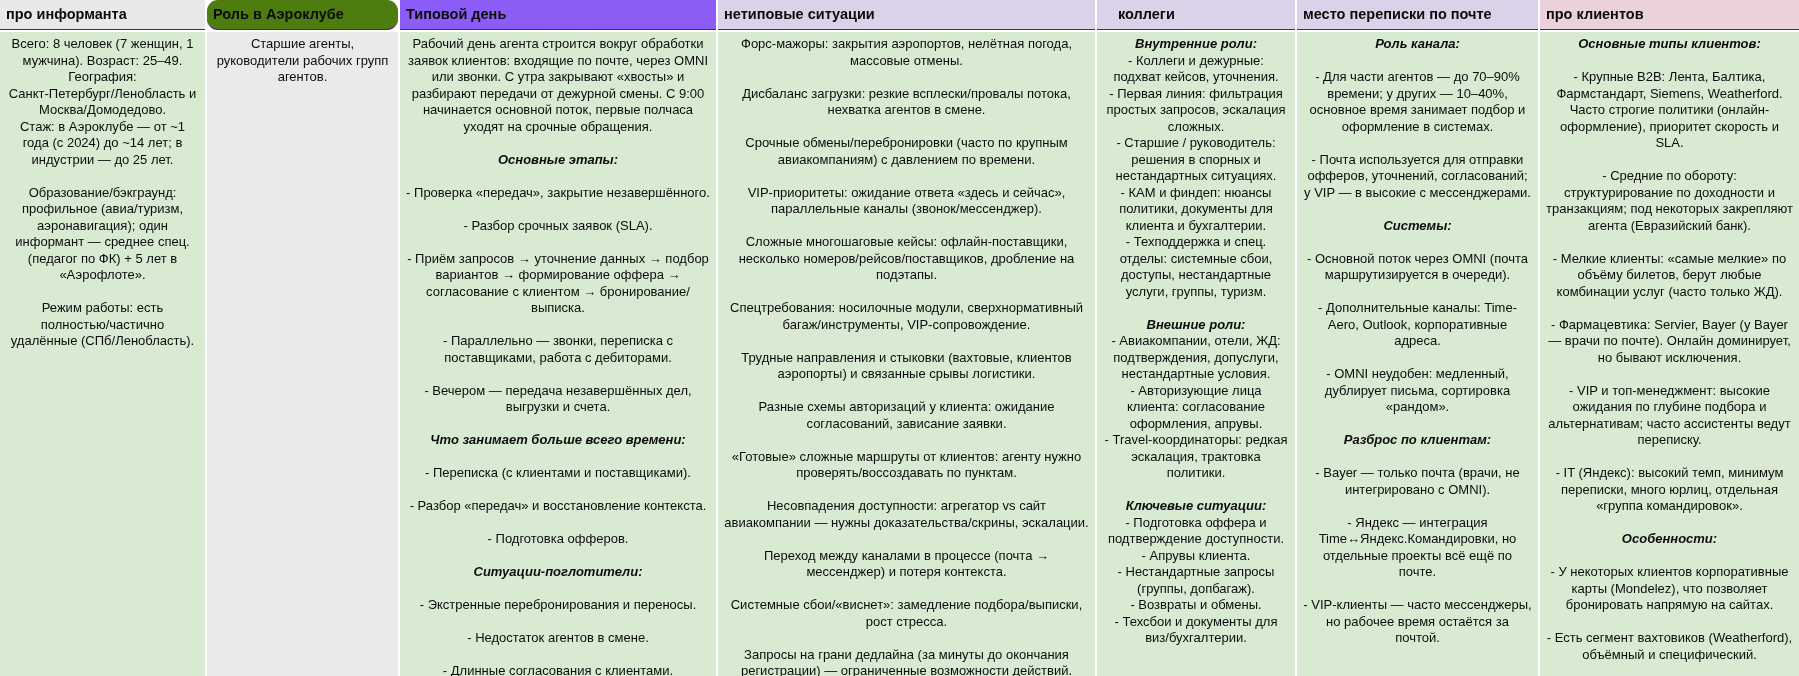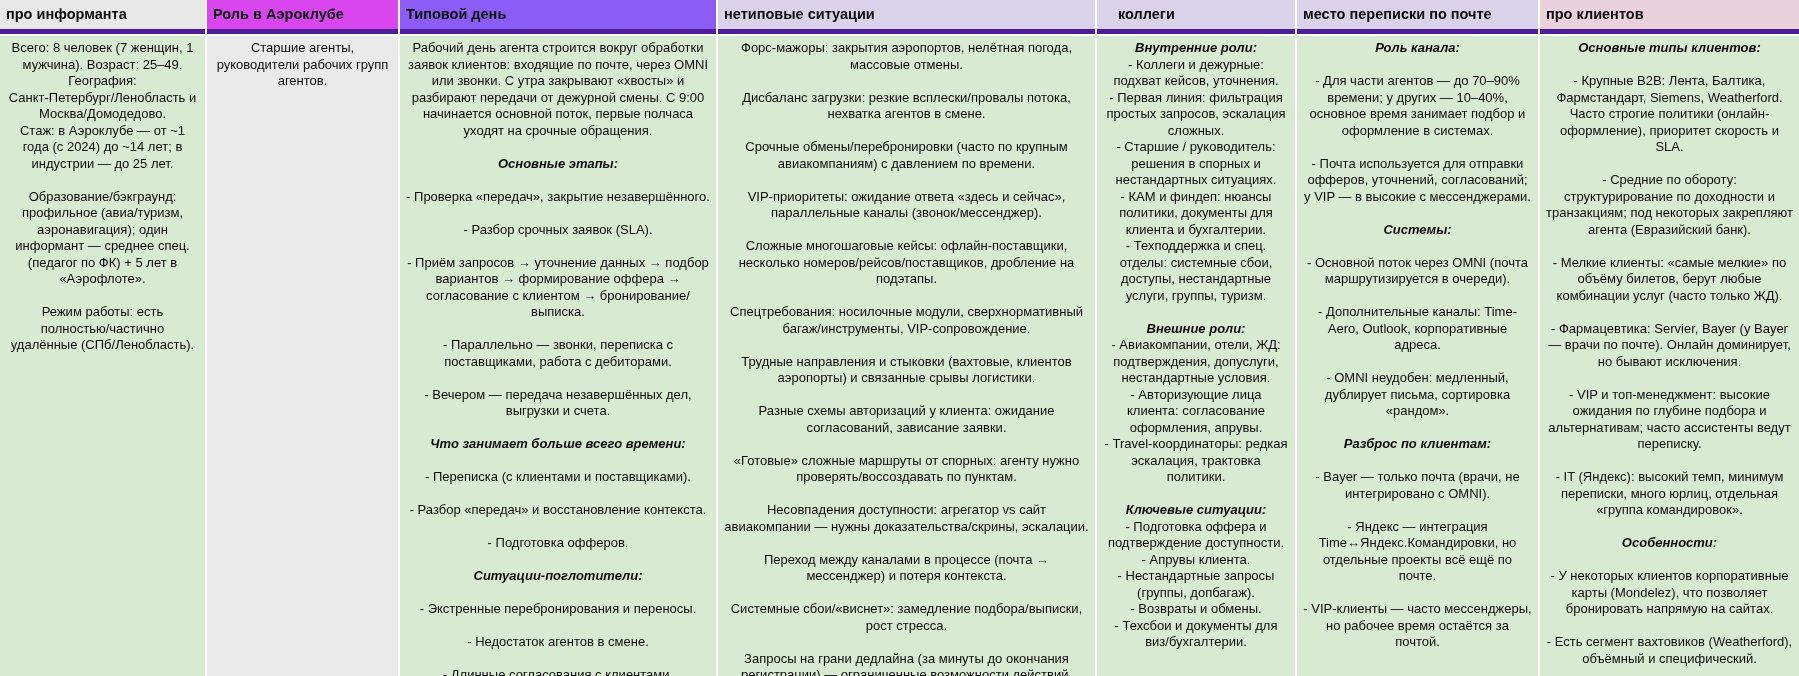--- a/index.html
+++ b/index.html
@@ -15,21 +15,21 @@
     table-layout:fixed;
     margin:-2px;
   }
   #grid th{
     height:24px;
     vertical-align:middle;
     text-align:left;
     font-size:14.5px;
     font-weight:bold;
     padding:2px 6px 3px 6px;
-    border-bottom:5px solid #4c1d95;
+    border-bottom:1px solid #4c1d95;
     white-space:nowrap;
     overflow:hidden;
   }
   #grid td{
     vertical-align:top;
     height:648px;
     padding:4px 6px 4px 6px;
     font-size:13px;
     line-height:16.5px;
     overflow:hidden;
@@ -51,21 +51,21 @@
       <col style="width: 191px;">
       <col style="width: 316px;">
       <col style="width: 377px;">
       <col style="width: 198px;">
       <col style="width: 241px;">
       <col style="width: 259px;">
     </colgroup>
   <thead>
     <tr>
         <th style="background: rgb(232, 232, 232);">про информанта</th>
-        <th style="background: #d946ef;">Роль в Аэроклубе</th>
+        <th style="background: #4d7c0f; border-radius: 11px;">Роль в Аэроклубе</th>
         <th style="background: #8b5cf6; margin-left: 9px;">Типовой день</th>
         <th style="background: rgb(217, 210, 233);">нетиповые ситуации</th>
         <th style="background: rgb(217, 210, 233); padding-left: 21px;">коллеги</th>
         <th style="background: rgb(217, 210, 233);">место переписки по почте</th>
         <th style="background: rgb(234, 209, 220);">про клиентов</th>
       </tr>
   </thead>
   <tbody>
     <tr>
         <td style="background: rgb(217, 234, 211);">
@@ -98,21 +98,21 @@
         </td>
         <td style="background: rgb(217, 234, 211);">
           <p class="seg">Форс-мажоры: закрытия аэропортов, нелётная погода, массовые отмены.</p>
           <p class="seg">Дисбаланс загрузки: резкие всплески/провалы потока, нехватка агентов в смене.</p>
           <p class="seg">Срочные обмены/перебронировки (часто по крупным авиакомпаниям) с давлением по времени.</p>
           <p class="seg">VIP-приоритеты: ожидание ответа «здесь и сейчас», параллельные каналы (звонок/мессенджер).</p>
           <p class="seg">Сложные многошаговые кейсы: офлайн-поставщики, несколько номеров/рейсов/поставщиков, дробление на подэтапы.</p>
           <p class="seg">Спецтребования: носилочные модули, сверхнормативный багаж/инструменты, VIP-сопровождение.</p>
           <p class="seg">Трудные направления и стыковки (вахтовые, клиентов аэропорты) и связанные срывы логистики.</p>
           <p class="seg">Разные схемы авторизаций у клиента: ожидание согласований, зависание заявки.</p>
-          <p class="seg">«Готовые» сложные маршруты от спорных: агенту нужно проверять/воссоздавать по пунктам.</p>
+          <p class="seg">«Готовые» сложные маршруты от клиентов: агенту нужно проверять/воссоздавать по пунктам.</p>
           <p class="seg">Несовпадения доступности: агрегатор vs сайт авиакомпании — нужны доказательства/скрины, эскалации.</p>
           <p class="seg">Переход между каналами в процессе (почта → мессенджер) и потеря контекста.</p>
           <p class="seg">Системные сбои/«виснет»: замедление подбора/выписки, рост стресса.</p>
           <p class="seg">Запросы на грани дедлайна (за минуты до окончания регистрации) — ограниченные возможности действий.</p>
         </td>
         <td style="background: rgb(217, 234, 211);">
           <p class="seg"><strong>Внутренние роли:</strong>
 - Коллеги и дежурные: подхват кейсов, уточнения.
 - Первая линия: фильтрация простых запросов, эскалация сложных.
 - Старшие / руководитель: решения в спорных и нестандартных ситуациях.

